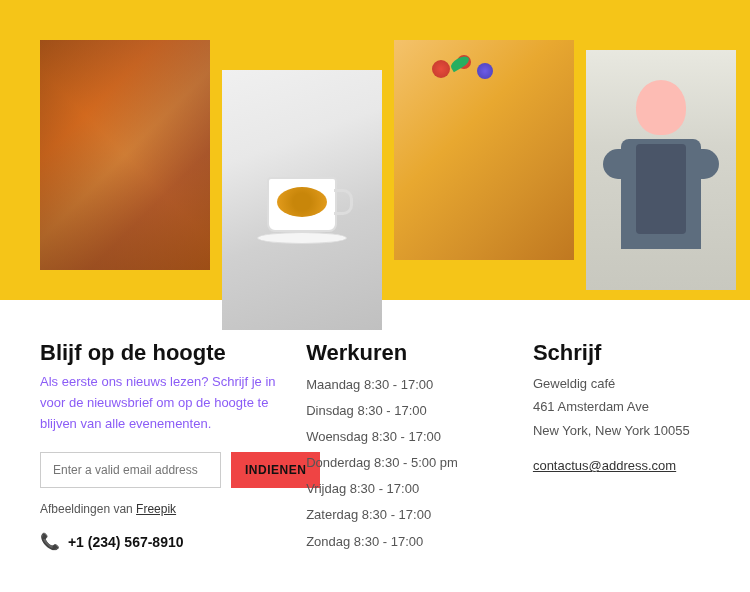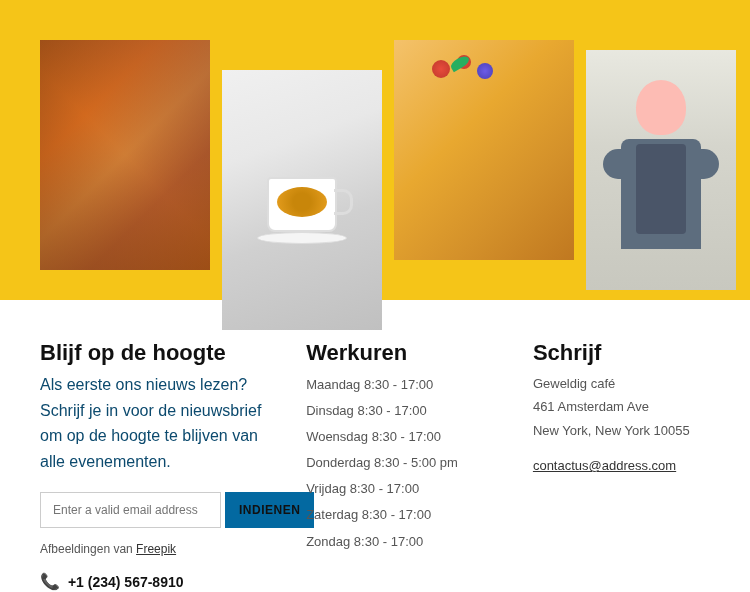--- a/index.html
+++ b/index.html
@@ -258,43 +258,43 @@
     }
 
     .col-title {
       font-size: 22px;
       font-weight: 700;
       color: #111;
       margin-bottom: 6px;
     }
 
     .col-text {
-      font-size: 16px;
-      color: #0c4a6e;
+      font-size: 13px;
+      color: #8b5cf6;
       line-height: 1.6;
       margin-bottom: 18px;
     }
 
     .email-form {
       display: flex;
-      gap: 4px;
+      gap: 10px;
       margin-bottom: 14px;
     }
 
     .email-input {
       flex: 1;
       padding: 10px 12px;
       border: 1px solid #ccc;
       font-size: 12px;
       color: #aaa;
       outline: none;
     }
 
     .submit-btn {
-      background: #0369a1;
+      background: #ef4444;
       color: #111;
       border: none;
       padding: 10px 14px;
       font-size: 12px;
       font-weight: 700;
       cursor: pointer;
       text-transform: uppercase;
       letter-spacing: 0.5px;
       white-space: nowrap;
     }

